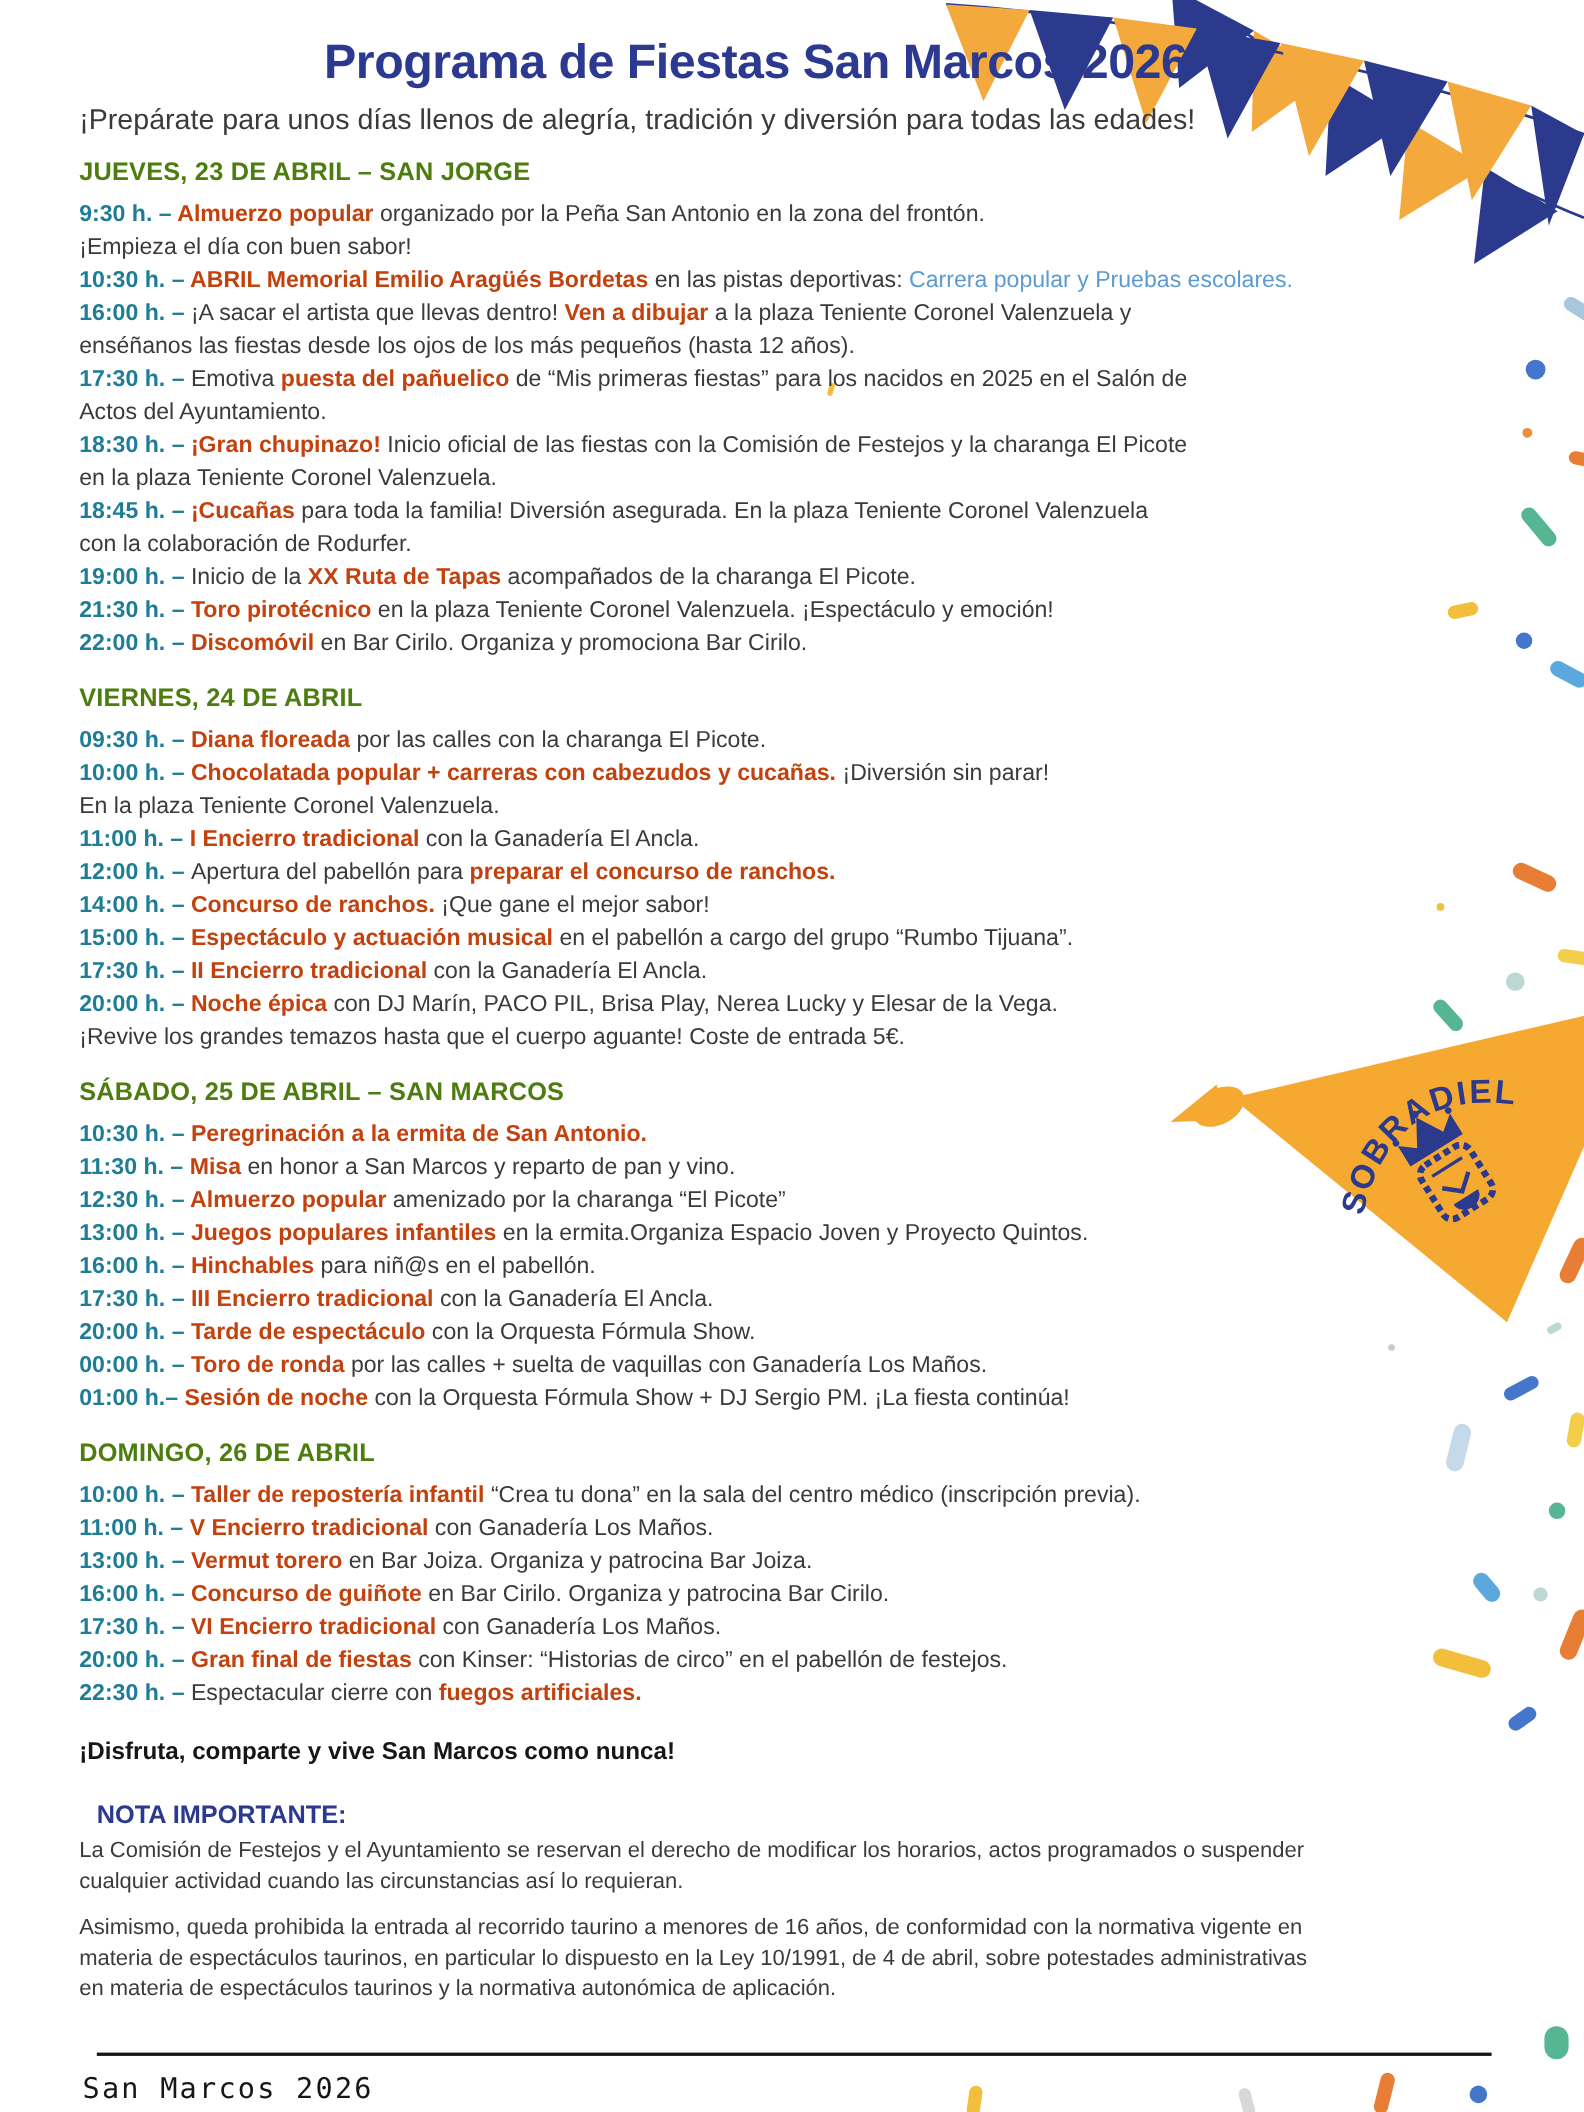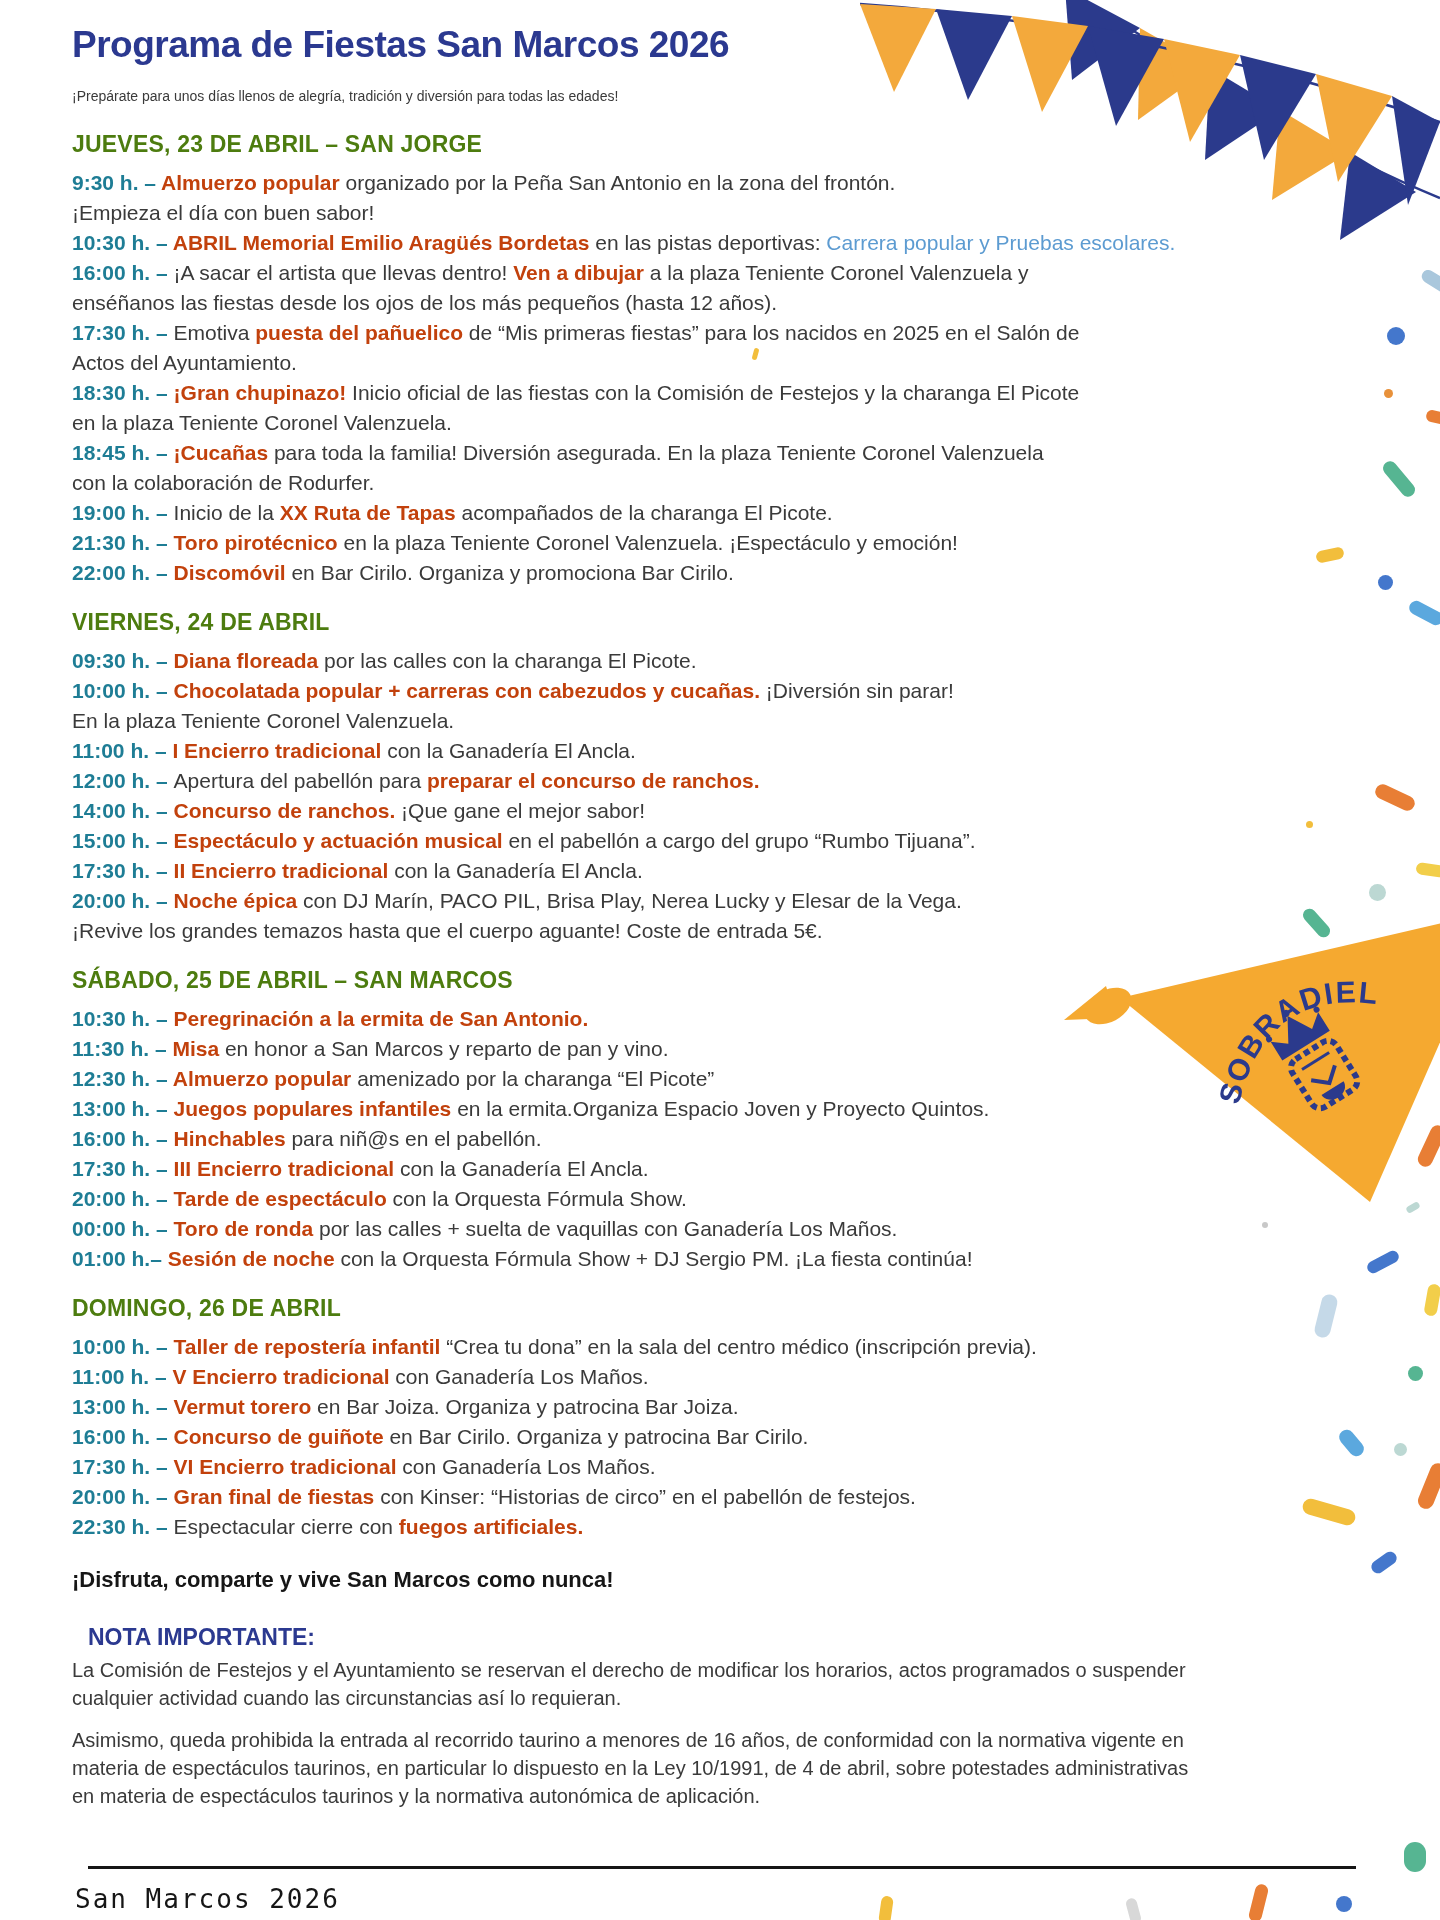--- a/index.html
+++ b/index.html
@@ -2,24 +2,24 @@
 <html lang="es"><head>
 <meta charset="utf-8">
 <style>
   html,body{margin:0;padding:0;background:#ffffff;}
   .page{
     position:relative;width:1440px;height:1920px;background:#ffffff;
     overflow:hidden;font-family:"Liberation Sans",sans-serif;
   }
   .content{position:absolute;left:72px;top:18px;width:1230px;z-index:2;}
   .title{
-    font-size:37px;font-weight:800;color:#2B3990;margin:0 0 10px;
-    letter-spacing:-0.5px;line-height:54px;
+    font-size:44px;font-weight:800;color:#2B3990;margin:12px 0 10px;
+    letter-spacing:-0.5px;line-height:54px;text-align:center;
   }
-  .subtitle{font-size:14px;color:#3a3a3a;margin:0 0 2px;line-height:28px;}
+  .subtitle{font-size:26px;color:#3a3a3a;margin:0 0 2px;line-height:28px;}
   .day-heading{
     font-size:23px;font-weight:800;color:#4d7c0f;margin:20px 0 10px;
     line-height:28px;letter-spacing:0.2px;
   }
   .event{
     font-size:21px;line-height:30px;margin:0;color:#3a3a3a;
     white-space:pre-wrap;width:1230px;
   }
   .seg-time{color:#1E7D95;font-weight:700;}
   .seg-bold{color:#c2410c;font-weight:700;}

